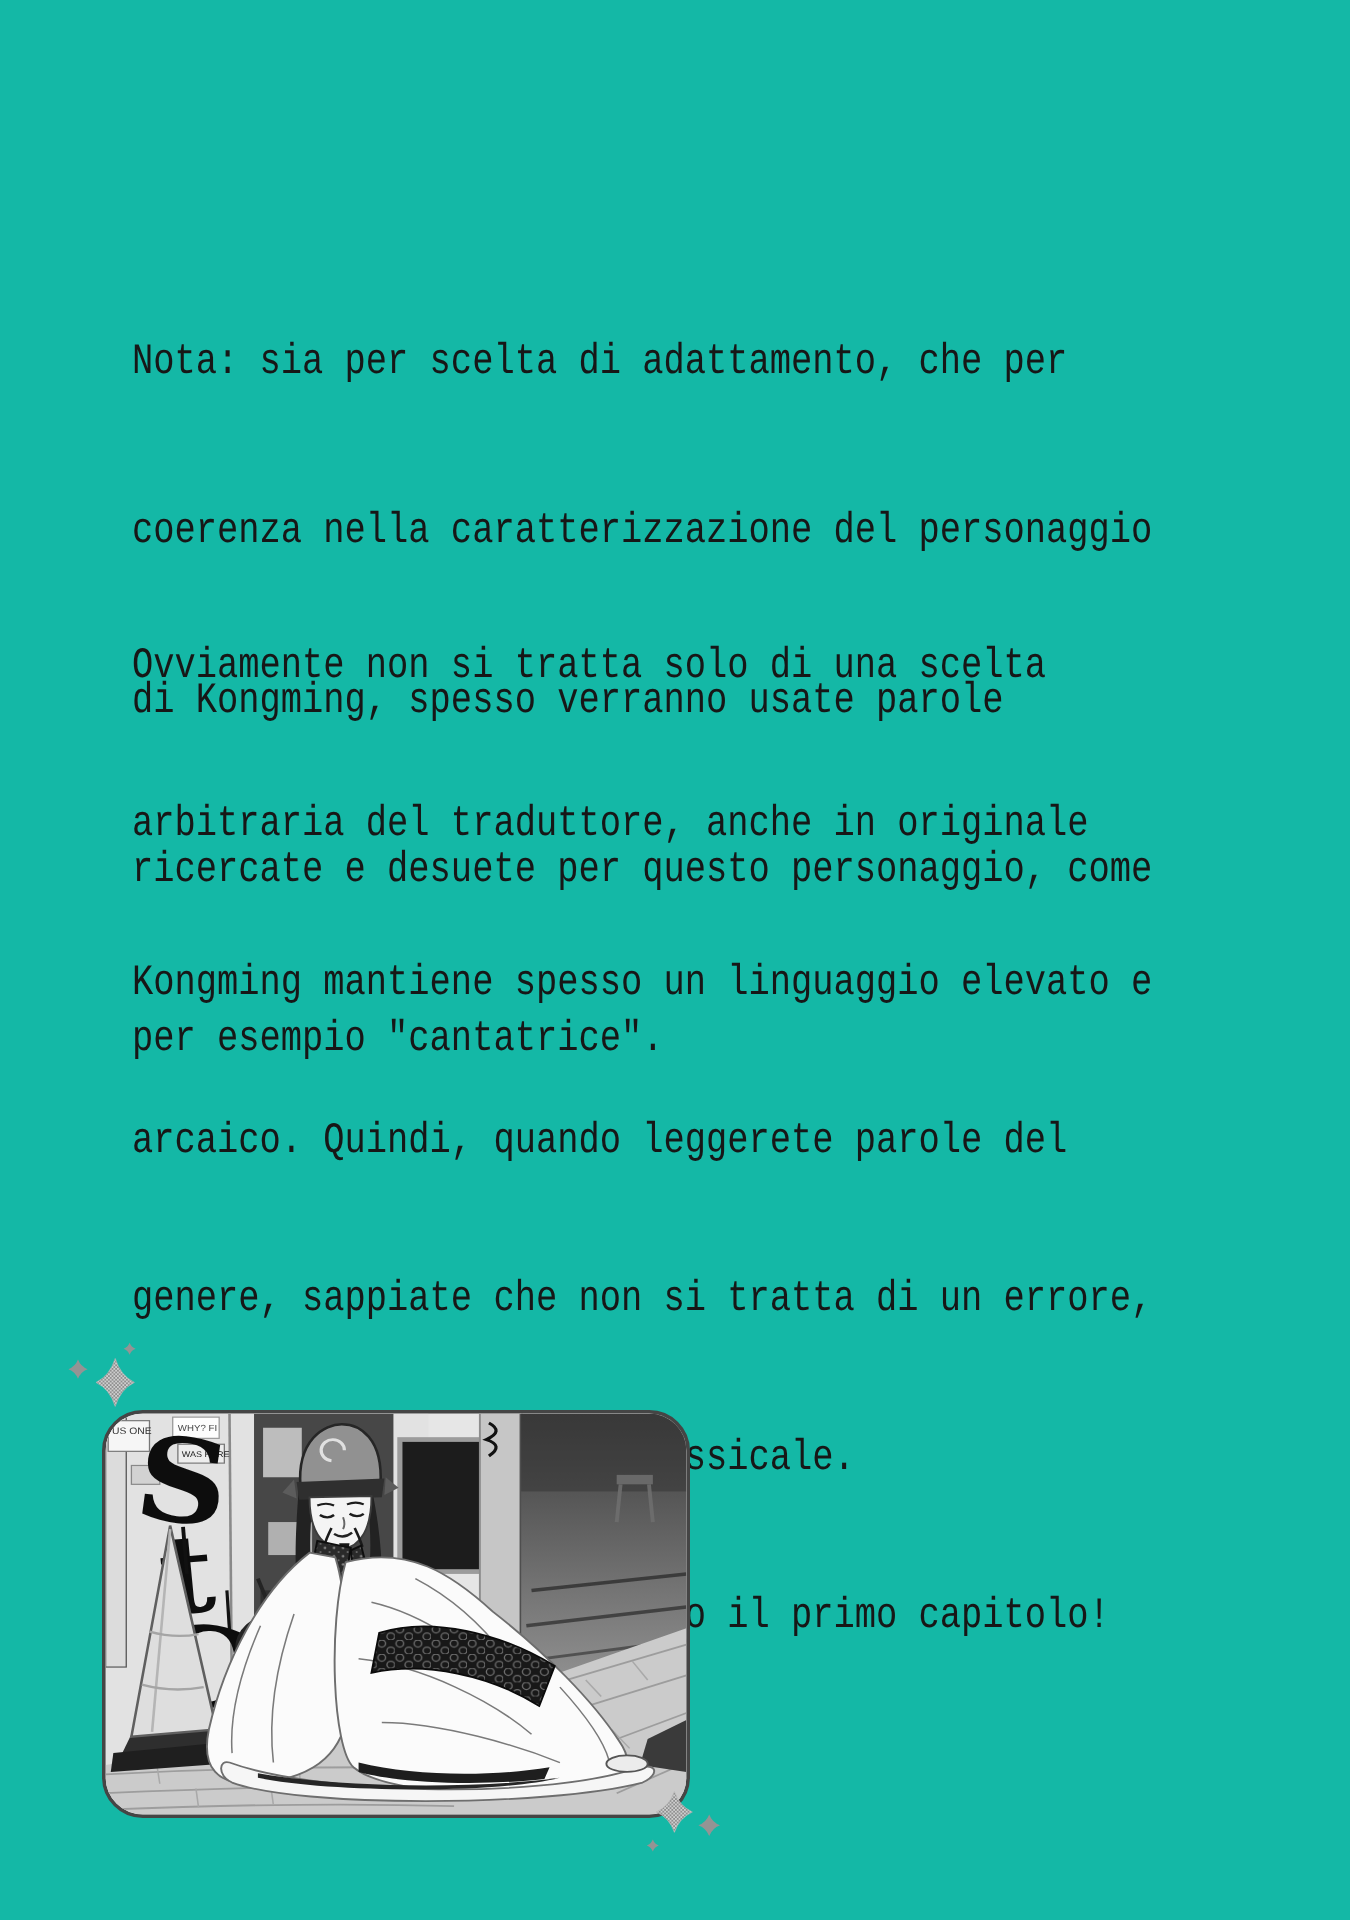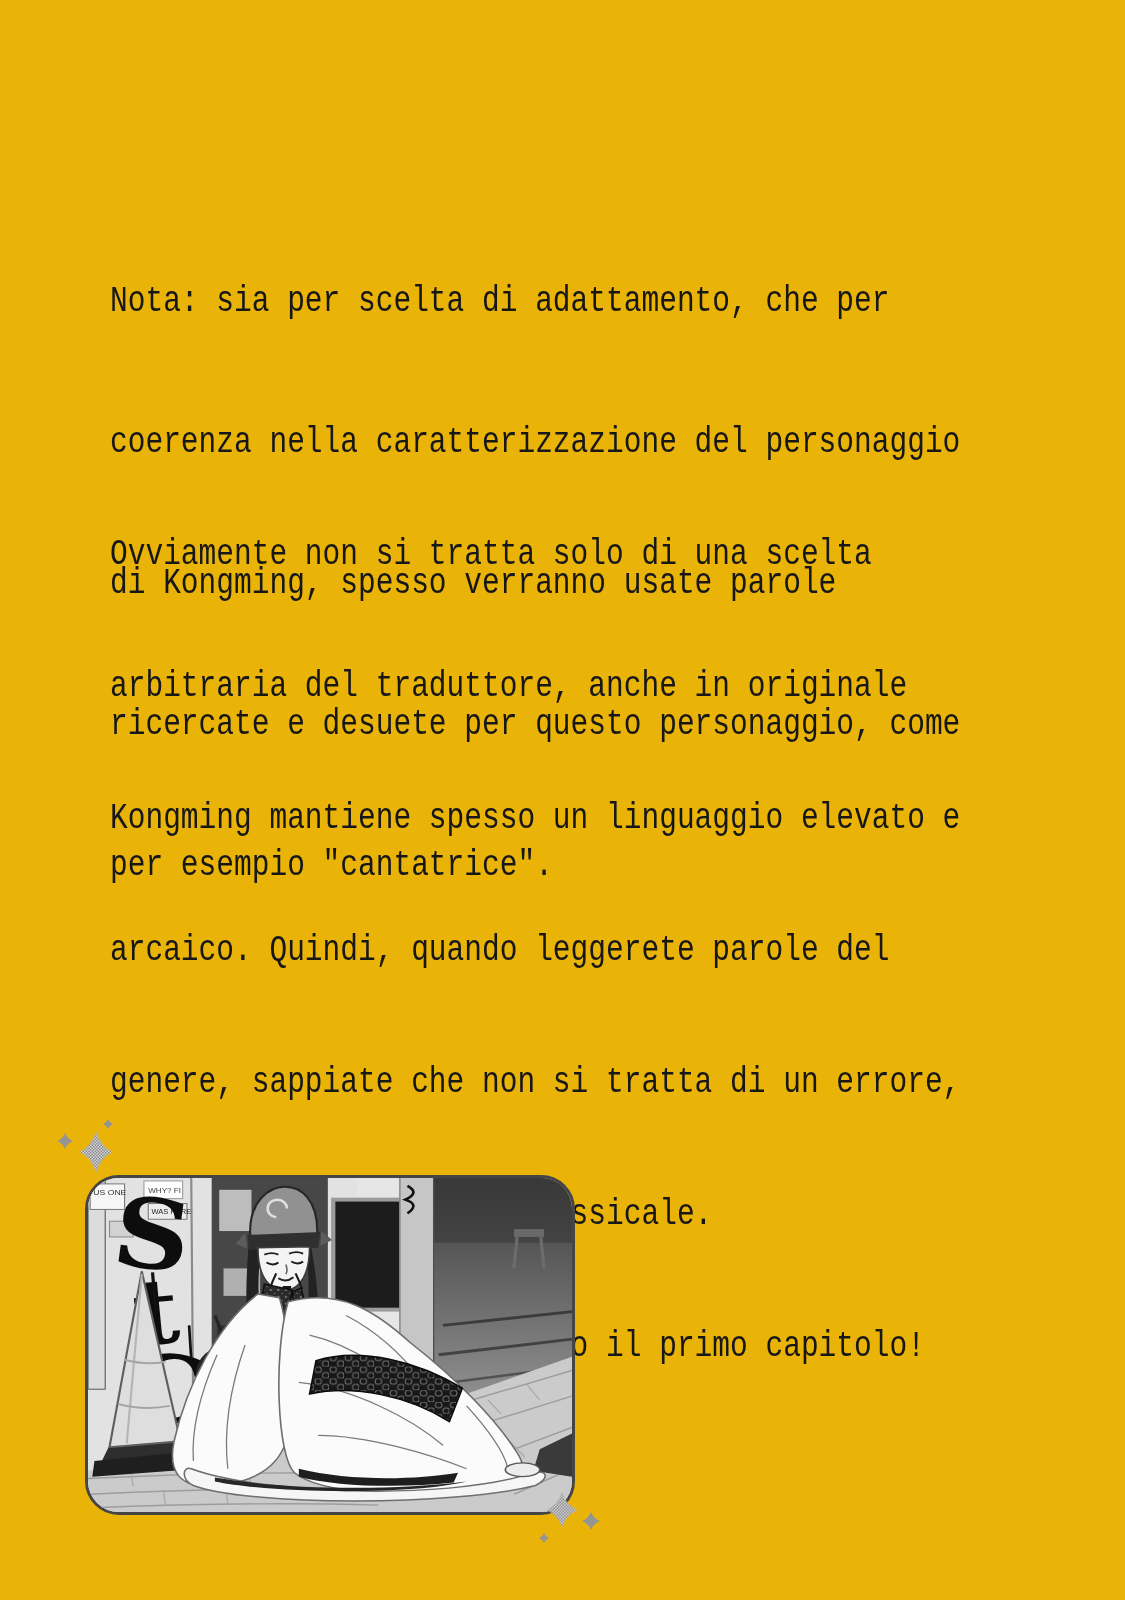--- a/index.html
+++ b/index.html
@@ -1,18 +1,18 @@
 <!DOCTYPE html>
 <html><head>
 <meta charset="utf-8">
 <style>
   html,body { margin:0; padding:0; background:#ffffff; }
   .page {
     position:relative; width:1125px; height:1600px;
-    background:#eab308; overflow:hidden;
+    background:#14b8a6; overflow:hidden;
     font-family:"Liberation Mono","DejaVu Sans Mono",monospace;
   }
   .note {
     position:absolute; left:110px; color:#171717;
     font-size:36px; white-space:pre;
     transform:scaleX(0.82); transform-origin:0 0;
   }
   #para1 { top:184px; line-height:47px; }
   #para2 { top:445px; line-height:44px; }
   .note .line { height:inherit; }

